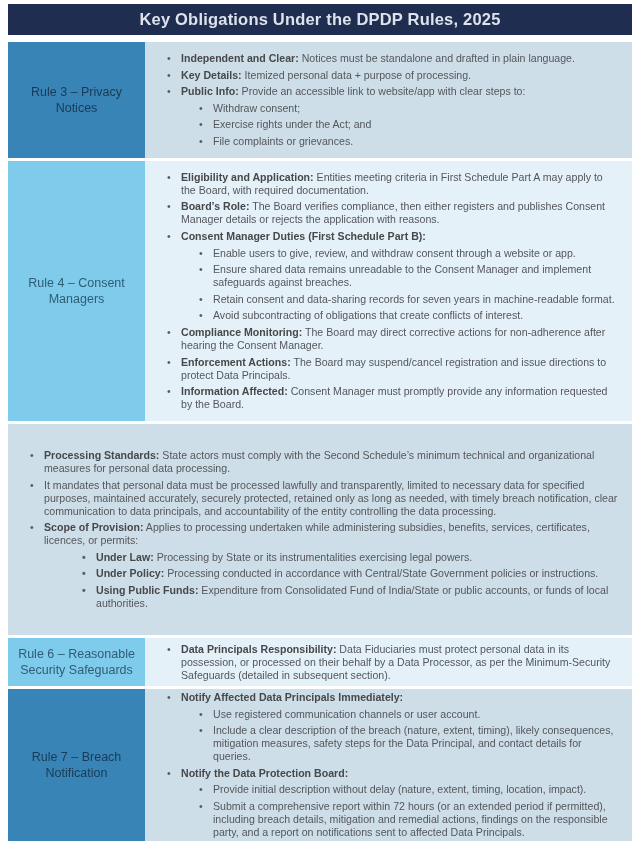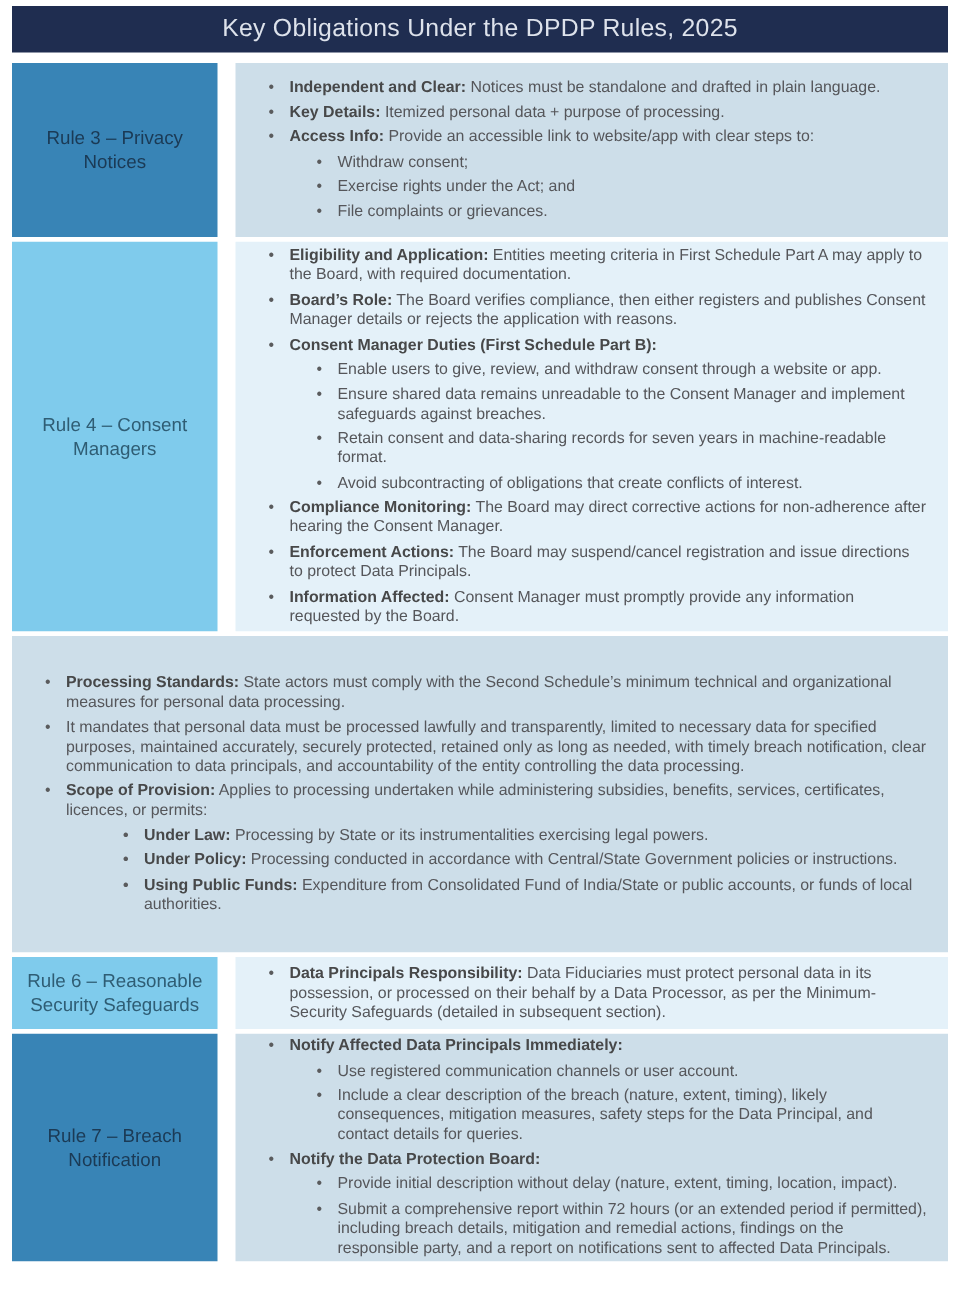--- a/index.html
+++ b/index.html
@@ -16,32 +16,32 @@
     background:var(--page-bg);
     font-family:"Liberation Sans","DejaVu Sans",sans-serif;
   }
   .page{padding:4px 8px 0;}
   .banner{
     height:31px;background:var(--banner-bg);
     display:flex;align-items:center;justify-content:center;
     margin-bottom:7px;
   }
   .banner h1{
-    margin:0;font-size:16.5px;font-weight:400;
+    margin:0;font-size:16.5px;font-weight:700;
     color:var(--banner-text);letter-spacing:.2px;white-space:nowrap;
   }
   .table{display:block;}
   .row{display:flex;margin-bottom:3px;overflow:hidden;}
   .row:nth-child(1){height:116px;}
   .row:nth-child(2){height:260px;}
   .row:nth-child(3){height:211px;}
   .row:nth-child(4){height:48px;justify-content:center;}
   .row:nth-child(5){height:152px;}
   .label-cell{
-    flex:0 0 137px;width:137px;margin-right:12px;
+    flex:0 0 137px;width:137px;margin-right:0;
     display:flex;align-items:center;justify-content:center;
     text-align:center;padding:0 9px;
   }
   .row.dark  .label-cell{background:var(--label-bg-dark);color:var(--label-text-dark-row);}
   .row.light .label-cell{background:var(--label-bg-light);color:var(--label-text-light-row);}
   .label-text{font-size:12.5px;line-height:16px;font-weight:400;}
   .content-cell{
     flex:1;display:flex;flex-direction:column;justify-content:center;
     padding:7px 14px 7px 22px;
   }
@@ -75,21 +75,21 @@
           <div class="item lvl1">
             <span class="dot">•</span>
             <span class="txt"><b>Independent and Clear:</b> Notices must be standalone and drafted in plain language.</span>
           </div>
           <div class="item lvl1">
             <span class="dot">•</span>
             <span class="txt"><b>Key Details:</b> Itemized personal data + purpose of processing.</span>
           </div>
           <div class="item lvl1">
             <span class="dot">•</span>
-            <span class="txt"><b>Access Info:</b> Provide an accessible link to website/app with clear steps to:</span>
+            <span class="txt"><b>Public Info:</b> Provide an accessible link to website/app with clear steps to:</span>
           </div>
           <div class="item lvl2">
             <span class="dot">•</span>
             <span class="txt">Withdraw consent;</span>
           </div>
           <div class="item lvl2">
             <span class="dot">•</span>
             <span class="txt">Exercise rights under the Act; and</span>
           </div>
           <div class="item lvl2">

